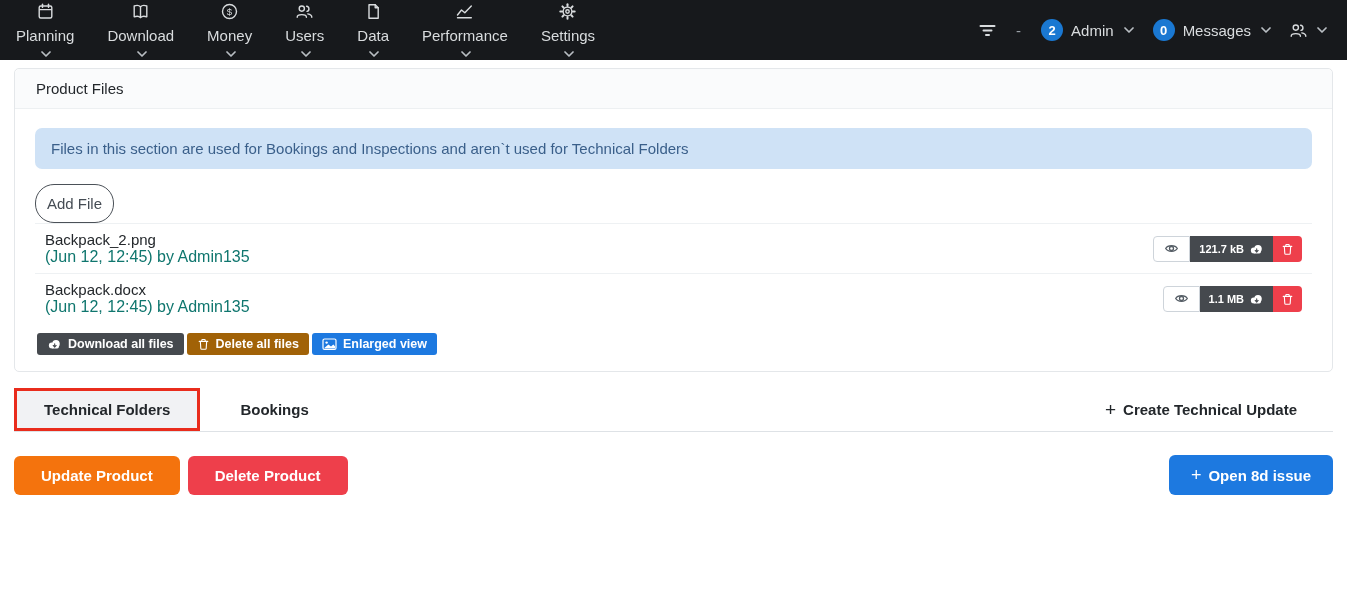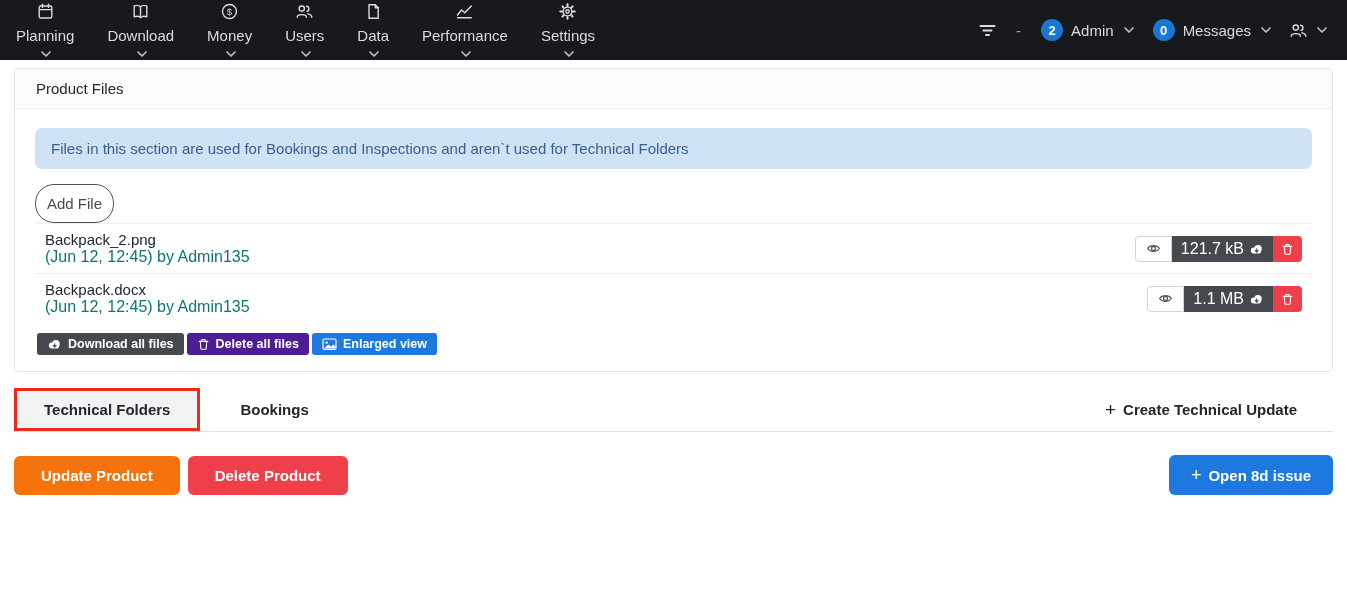--- a/index.html
+++ b/index.html
@@ -26,27 +26,27 @@
   .card-body { padding:19px 20px 16px; }
   .alert-info { background:#cfe2f6; color:#3a5f8a; font-size:15px; padding:12px 16px; border-radius:7px; margin-bottom:15px; }
   .add-file { display:inline-block; background:#fff; border:1px solid #4b5158; border-radius:19px; color:#454c54; font-size:15px; padding:10px 11px; cursor:pointer; font-family:inherit; }
   .file-list { margin-top:0; }
   .file-row { display:flex; align-items:center; justify-content:space-between; border-top:1px solid #eef1f3; padding:7px 10px; }
   .file-name { font-size:15px; color:#23272b; }
   .file-meta { font-size:16px; color:#0f766e; }
   .fgroup { display:flex; align-items:stretch; height:26px; }
   .eye-btn { width:37px; background:#fff; border:1px solid #ced4da; border-radius:4px 0 0 4px; display:flex; align-items:center; justify-content:center; cursor:pointer; }
   .eye-ic { width:15px; height:13px; fill:none; stroke:#565e66; stroke-width:1.3; }
-  .size-badge { background:#45494e; color:#fff; font-size:16px; font-weight:normal; display:flex; align-items:center; gap:5px; padding:0 9px; white-space:nowrap; }
+  .size-badge { background:#45494e; color:#fff; font-size:11px; font-weight:bold; display:flex; align-items:center; gap:5px; padding:0 9px; white-space:nowrap; }
   .cloud-ic { width:15px; height:12px; }
   .del-btn { width:29px; background:#ee3f4b; border:none; border-radius:0 4px 4px 0; display:flex; align-items:center; justify-content:center; cursor:pointer; }
   .trash-ic { width:13px; height:14px; fill:none; stroke:#fff; stroke-width:1.2; stroke-linecap:round; stroke-linejoin:round; }
   .bulk { display:flex; gap:3px; margin:10px 0 0 2px; }
   .bulk-btn { display:flex; align-items:center; gap:6px; color:#fff; font-size:12.5px; font-weight:bold; padding:4px 10px; border:none; border-radius:3px; cursor:pointer; font-family:inherit; }
-  .bg-dark { background:#45494e; } .bg-red { background:#4c1d95; } .bg-blue { background:#1d79e0; }
+  .bg-dark { background:#45494e; } .bg-red { background:#a16207; } .bg-blue { background:#1d79e0; }
   .img-ic { width:15px; height:14px; }
   
   .tabs { display:flex; align-items:stretch; margin-top:16px; border-bottom:1px solid #dee2e6; height:44px; }
   .tab-active { background:#f1f2f4; border:3px solid #e92c1c; display:flex; align-items:center; padding:0 27px; font-weight:bold; font-size:15px; color:#23272b; cursor:pointer; }
   .tab { display:flex; align-items:center; padding:0 20px; margin-left:20px; font-weight:bold; font-size:15px; color:#23272b; cursor:pointer; }
   .create-tf { margin-left:auto; display:flex; align-items:center; gap:7px; font-weight:bold; font-size:15px; color:#23272b; padding-right:36px; cursor:pointer; }
   .plus-glyph { font-size:19px; font-weight:normal; line-height:1; }
   
   .panel { margin-top:13px; background:#cfe2f6; border-radius:8px; height:59px; display:flex; align-items:center; padding:0 16px; }
   .show-btn { background:#f56708; border:3px solid #e92c1c; color:#fff; font-weight:bold; font-size:15px; padding:9px 38px; cursor:pointer; font-family:inherit; }

